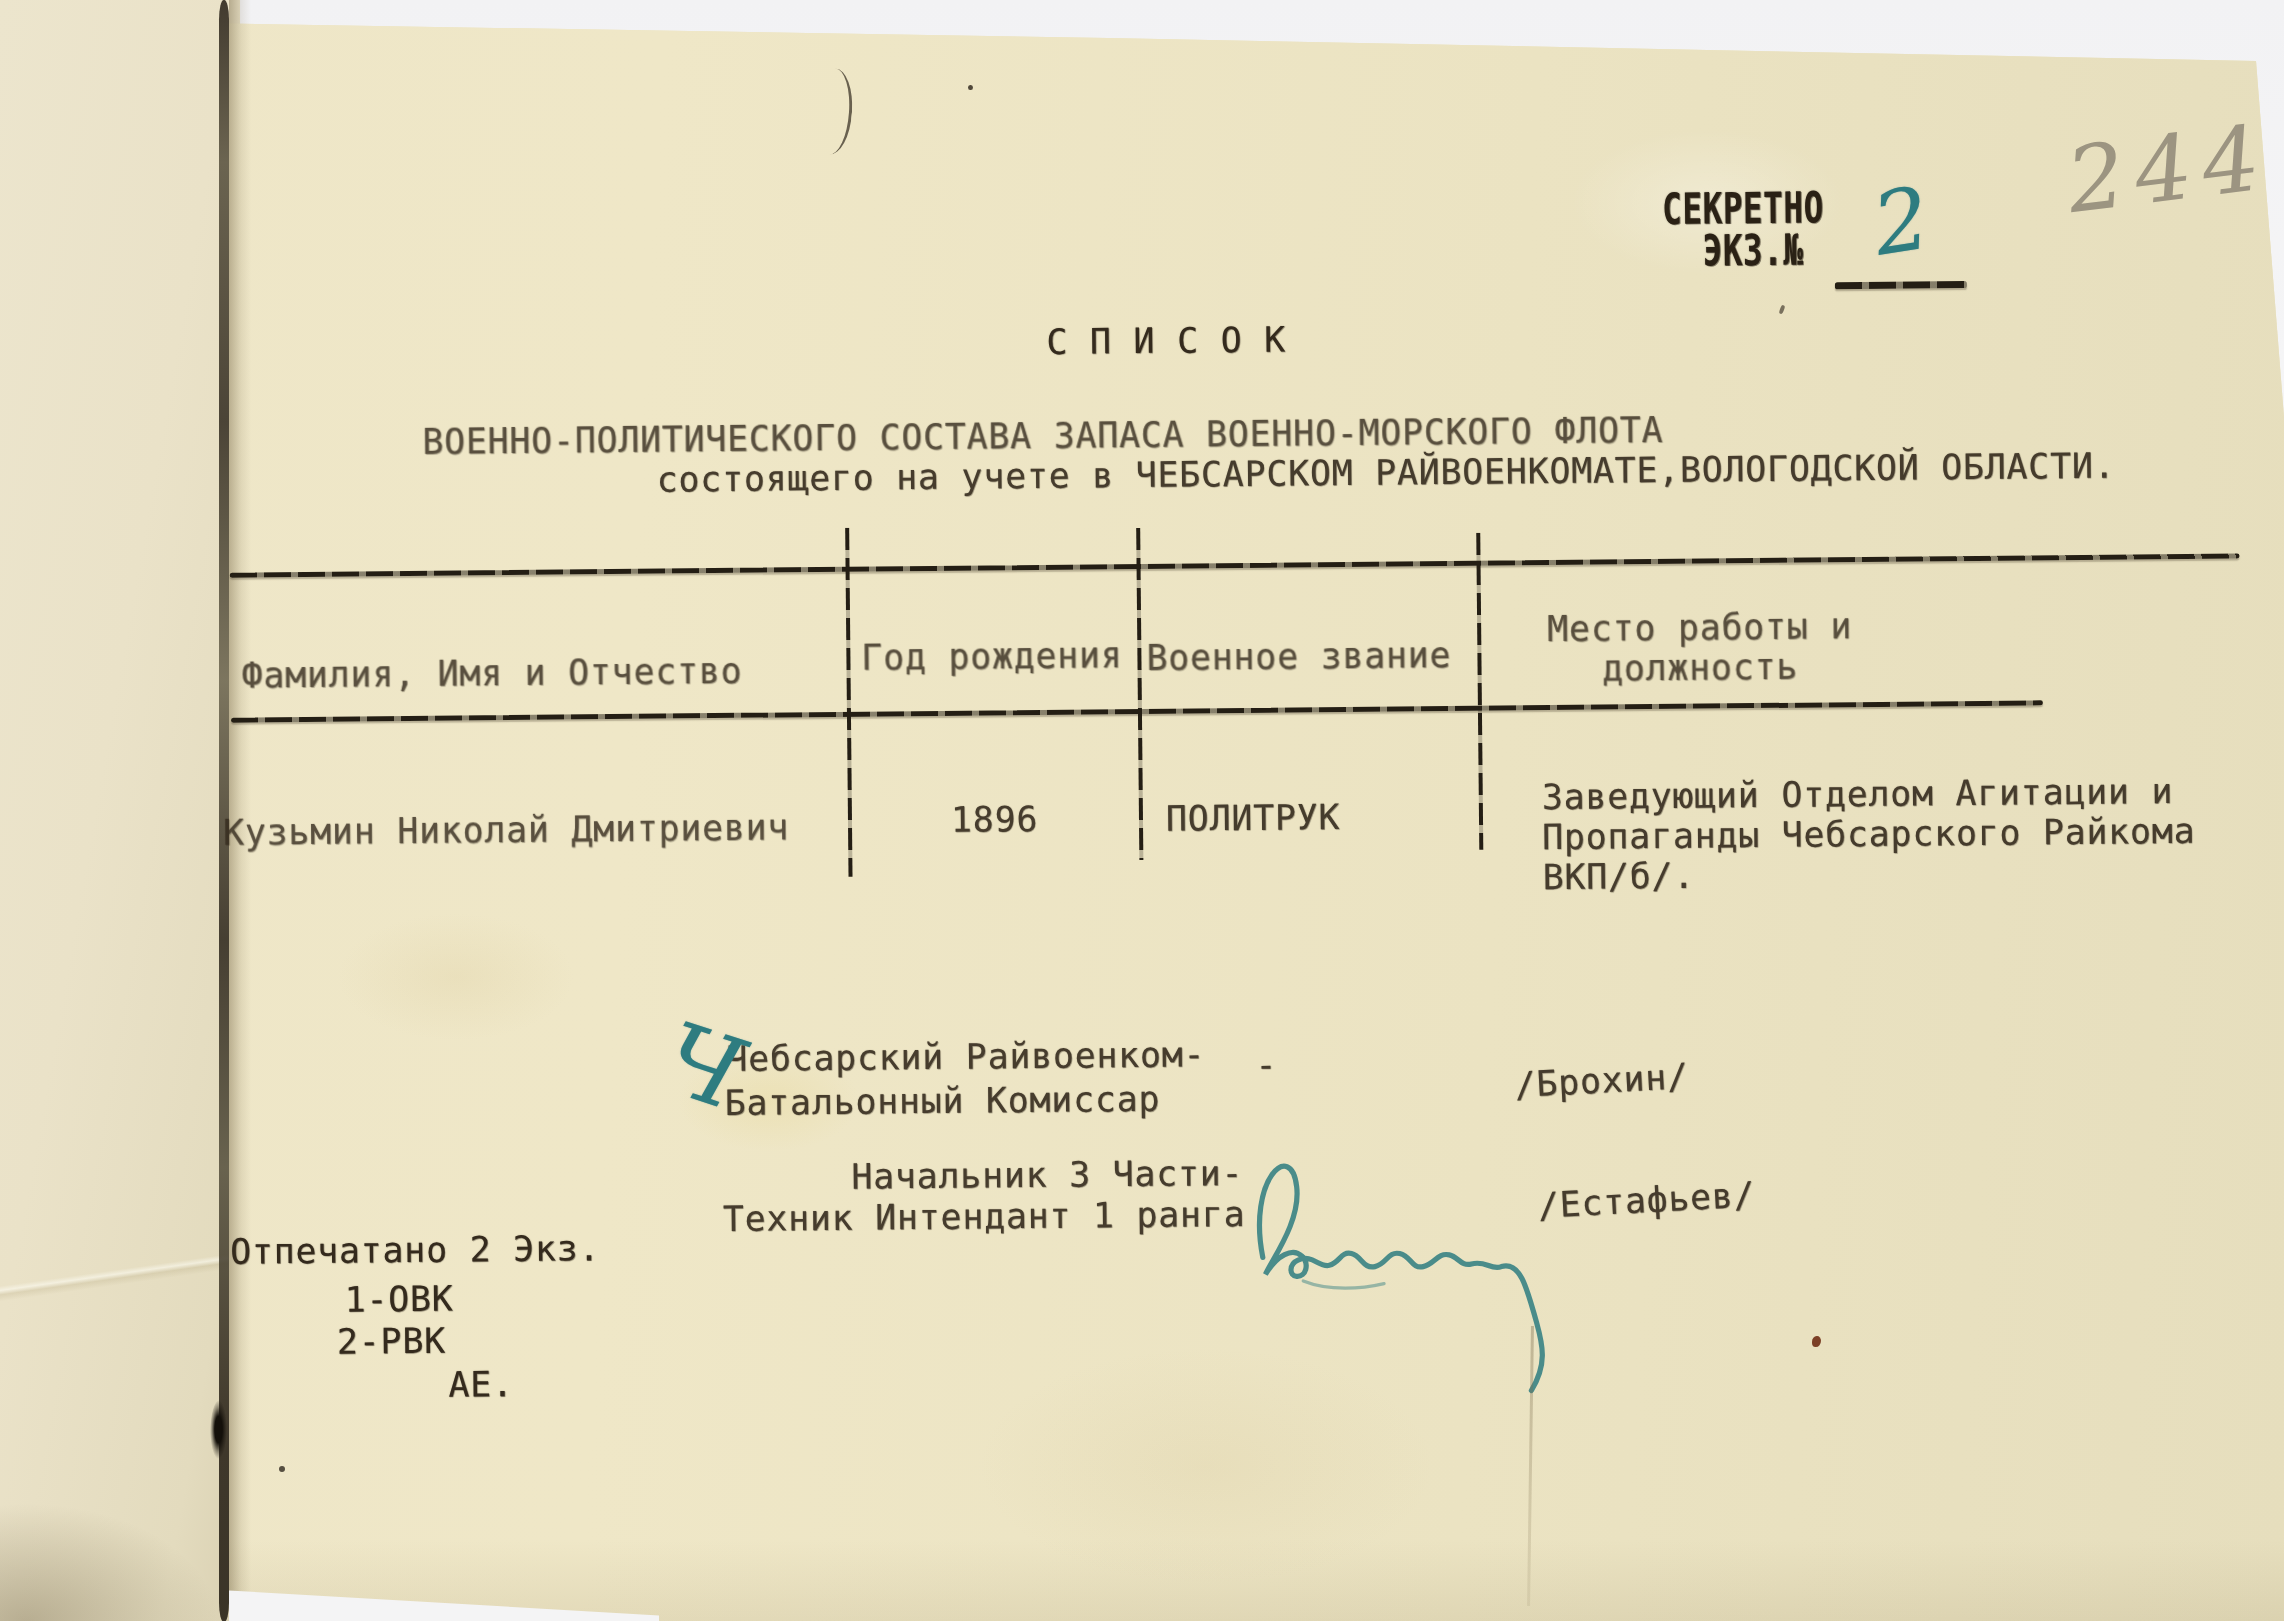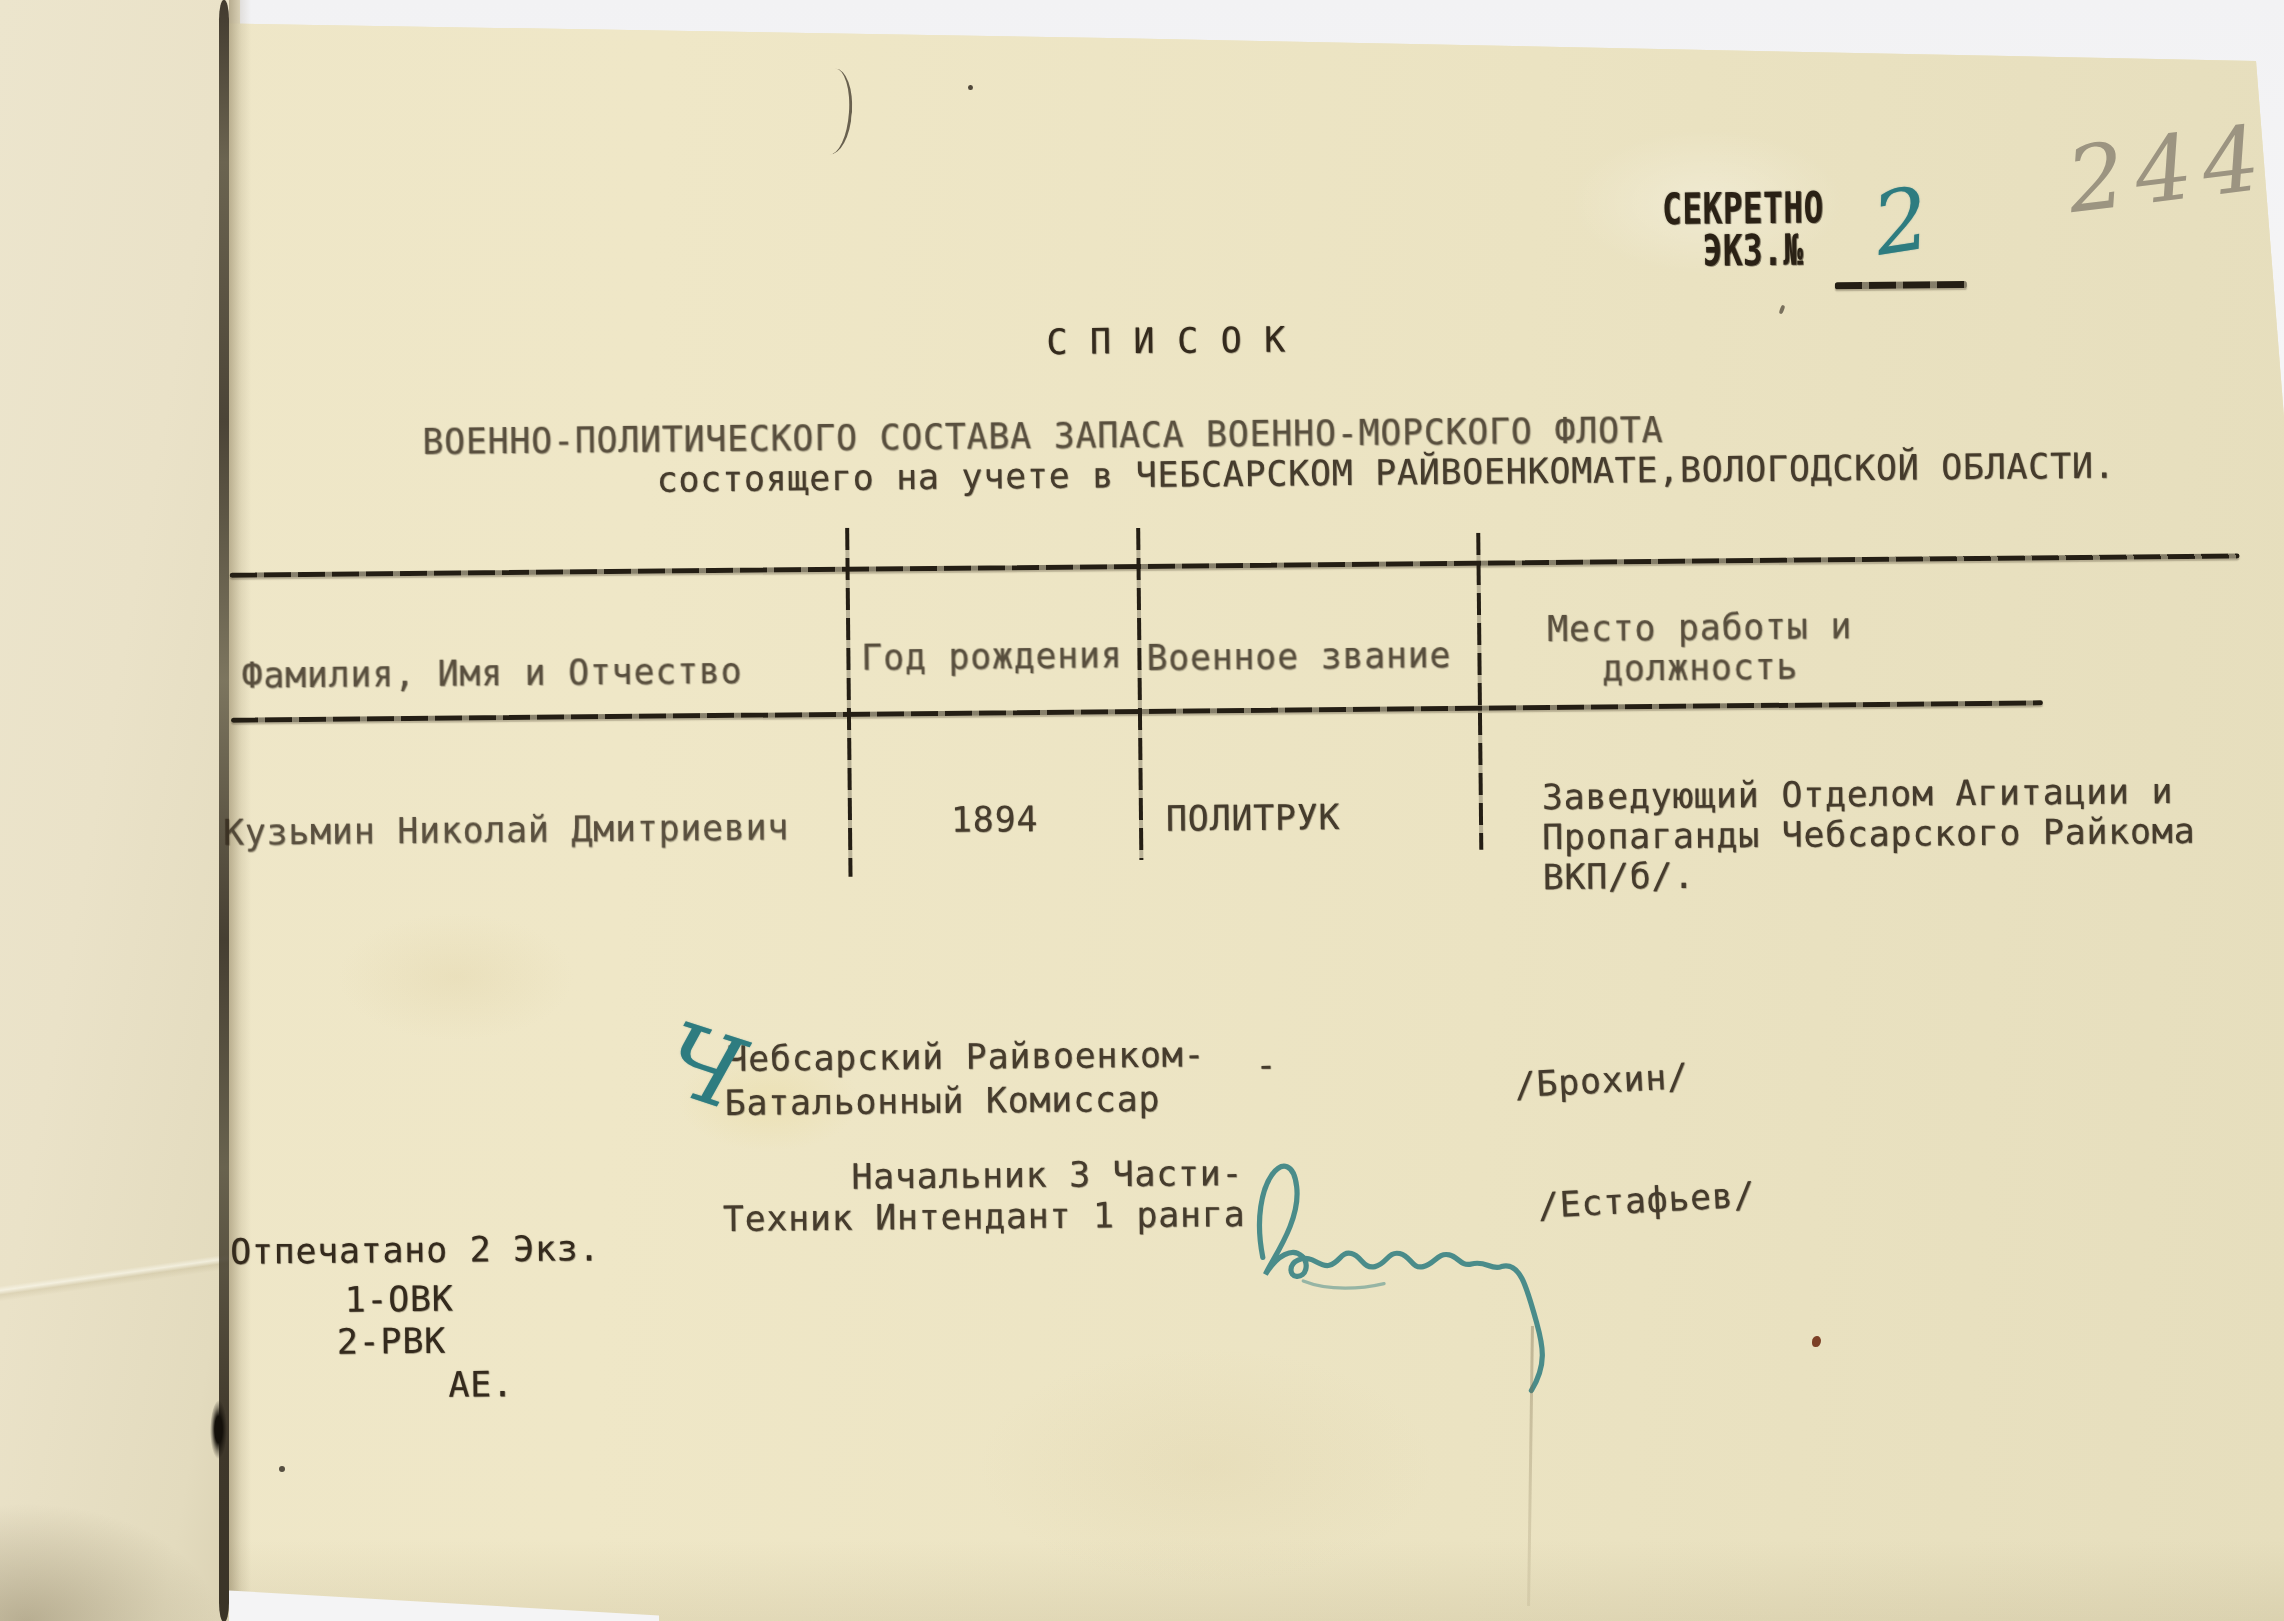--- a/index.html
+++ b/index.html
@@ -109,21 +109,21 @@
   <div class="vline" style="left:847px;top:525px;height:349px;"></div>
   <div class="vline" style="left:1138px;top:528px;height:332px;"></div>
   <div class="vline" style="left:1478px;top:536px;height:317px;"></div>
 
   <div class="tw faded" style="left:242px;top:648px;">Фамилия, Имя и Отчество</div>
   <div class="tw faded wrapcell center" style="left:850px;top:635px;width:285px;">Год рождения</div>
   <div class="tw faded" style="left:1147px;top:639px;">Военное звание</div>
   <div class="tw faded wrapcell center" style="left:1518px;top:613px;width:365px;">Место работы и должность</div>
 
   <div class="tw faded" style="left:222px;top:805px;">Кузьмин Николай Дмитриевич</div>
-  <div class="tw medium" style="left:950px;top:799px;">1894</div>
+  <div class="tw medium" style="left:950px;top:799px;">1896</div>
   <div class="tw medium" style="left:1165px;top:800px;">ПОЛИТРУК</div>
   <div class="tw medium wrapcell" style="left:1541px;top:781px;width:658px;">Заведующий Отделом Агитации и Пропаганды Чебсарского Райкома ВКП/б/.</div>
 
   <div class="tw medium" style="left:723px;top:1036px;">Чебсарский Райвоенком-</div>
   <div class="tw medium" style="left:1252px;top:1047px;">-</div>
   <div class="tw medium" style="left:721px;top:1080px;">Батальонный Комиссар</div>
   <div class="tw medium" style="left:1511px;top:1066px;transform:rotate(-2.5deg);">/Брохин/</div>
 
   <div class="tw medium" style="left:847px;top:1155px;">Начальник 3 Части-</div>
   <div class="tw medium" style="left:718px;top:1196px;">Техник Интендант 1 ранга</div>

